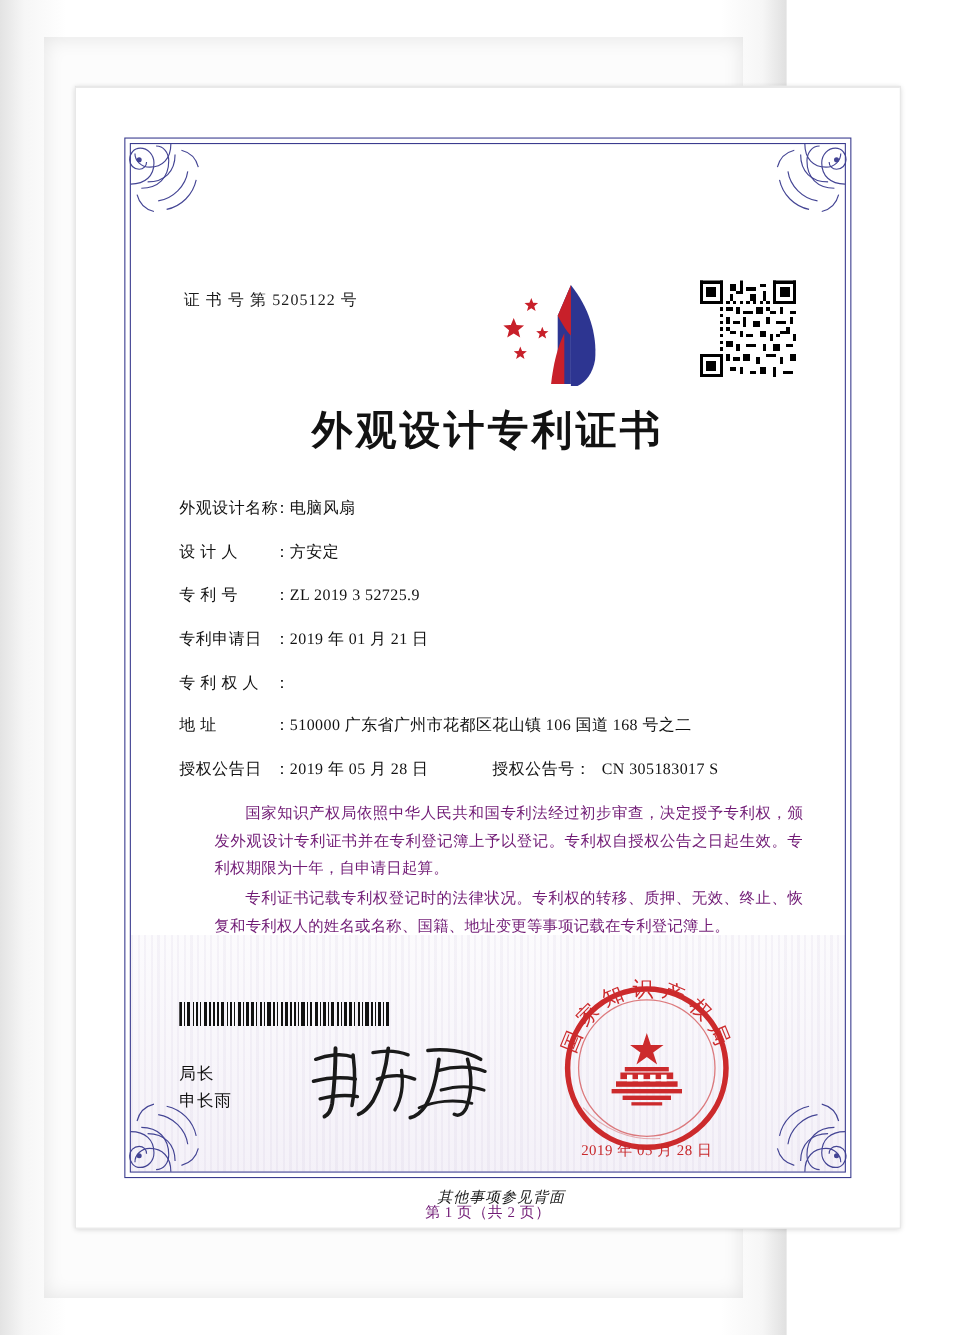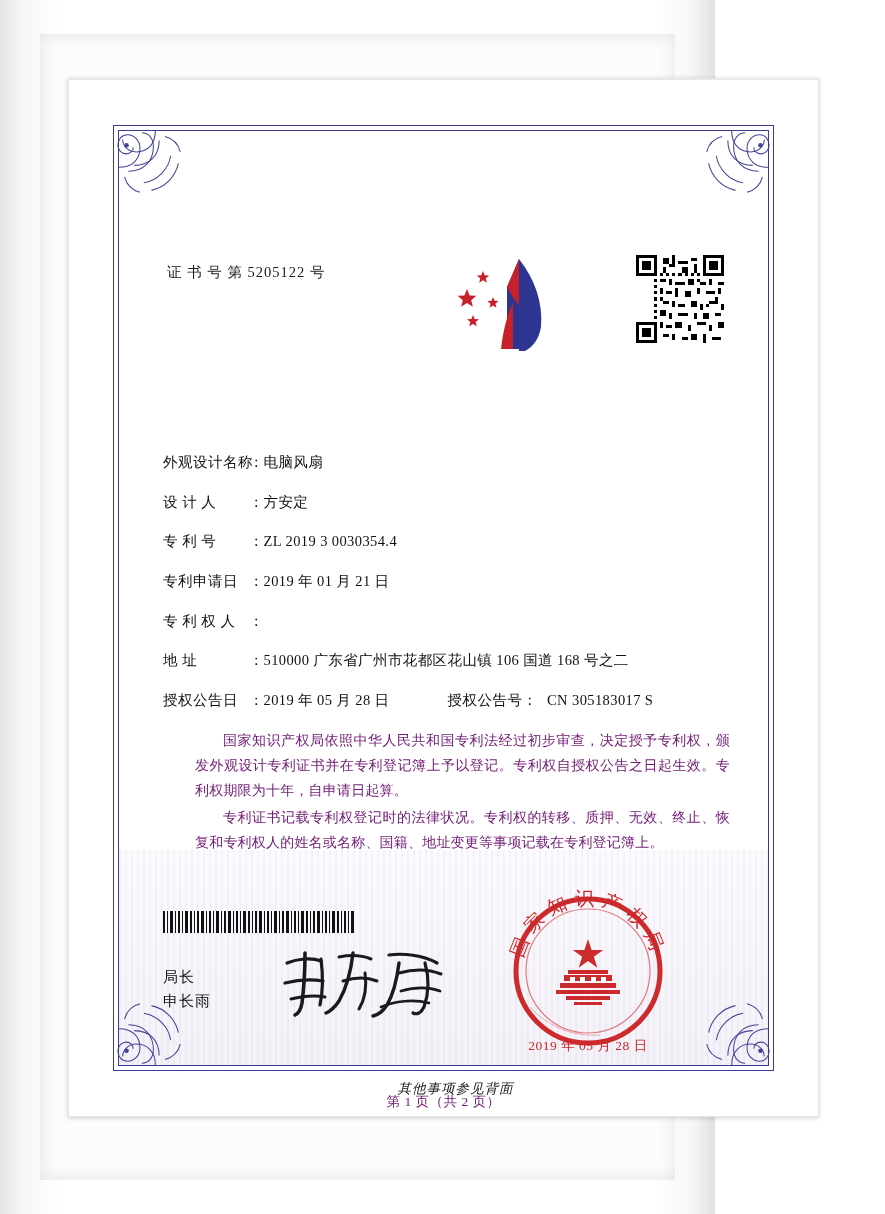--- a/index.html
+++ b/index.html
@@ -463,39 +463,40 @@
             <rect x="22" y="26" width="1" height="3"></rect>
               <rect x="25" y="27" width="3" height="1"></rect>
             <rect x="20" y="8" width="1" height="1"></rect>
               <rect x="26" y="14" width="1" height="2"></rect>
             <rect x="8" y="14" width="1" height="1"></rect>
               <rect x="23" y="16" width="1" height="1"></rect>
           </g>
         </svg>
       </div>
 
+      <div class="cert-title">外观设计专利证书</div>
 
       <div class="fields">
 
         <div class="field-row">
           <span class="field-label">外观设计名称</span>
           <span class="field-sep">：</span>
           <span class="field-value">电脑风扇</span>
         </div>
 
         <div class="field-row">
           <span class="field-label">设  计  人</span>
           <span class="field-sep">：</span>
           <span class="field-value">方安定</span>
         </div>
 
         <div class="field-row">
           <span class="field-label">专  利  号</span>
           <span class="field-sep">：</span>
-          <span class="field-value">ZL 2019 3 0030354.4</span>
+          <span class="field-value">ZL 2019 3 52725.9</span>
         </div>
 
         <div class="field-row">
           <span class="field-label">专利申请日</span>
           <span class="field-sep">：</span>
           <span class="field-value">2019 年 01 月 21 日</span>
         </div>
 
         <div class="field-row">
           <span class="field-label">专 利 权 人</span>

